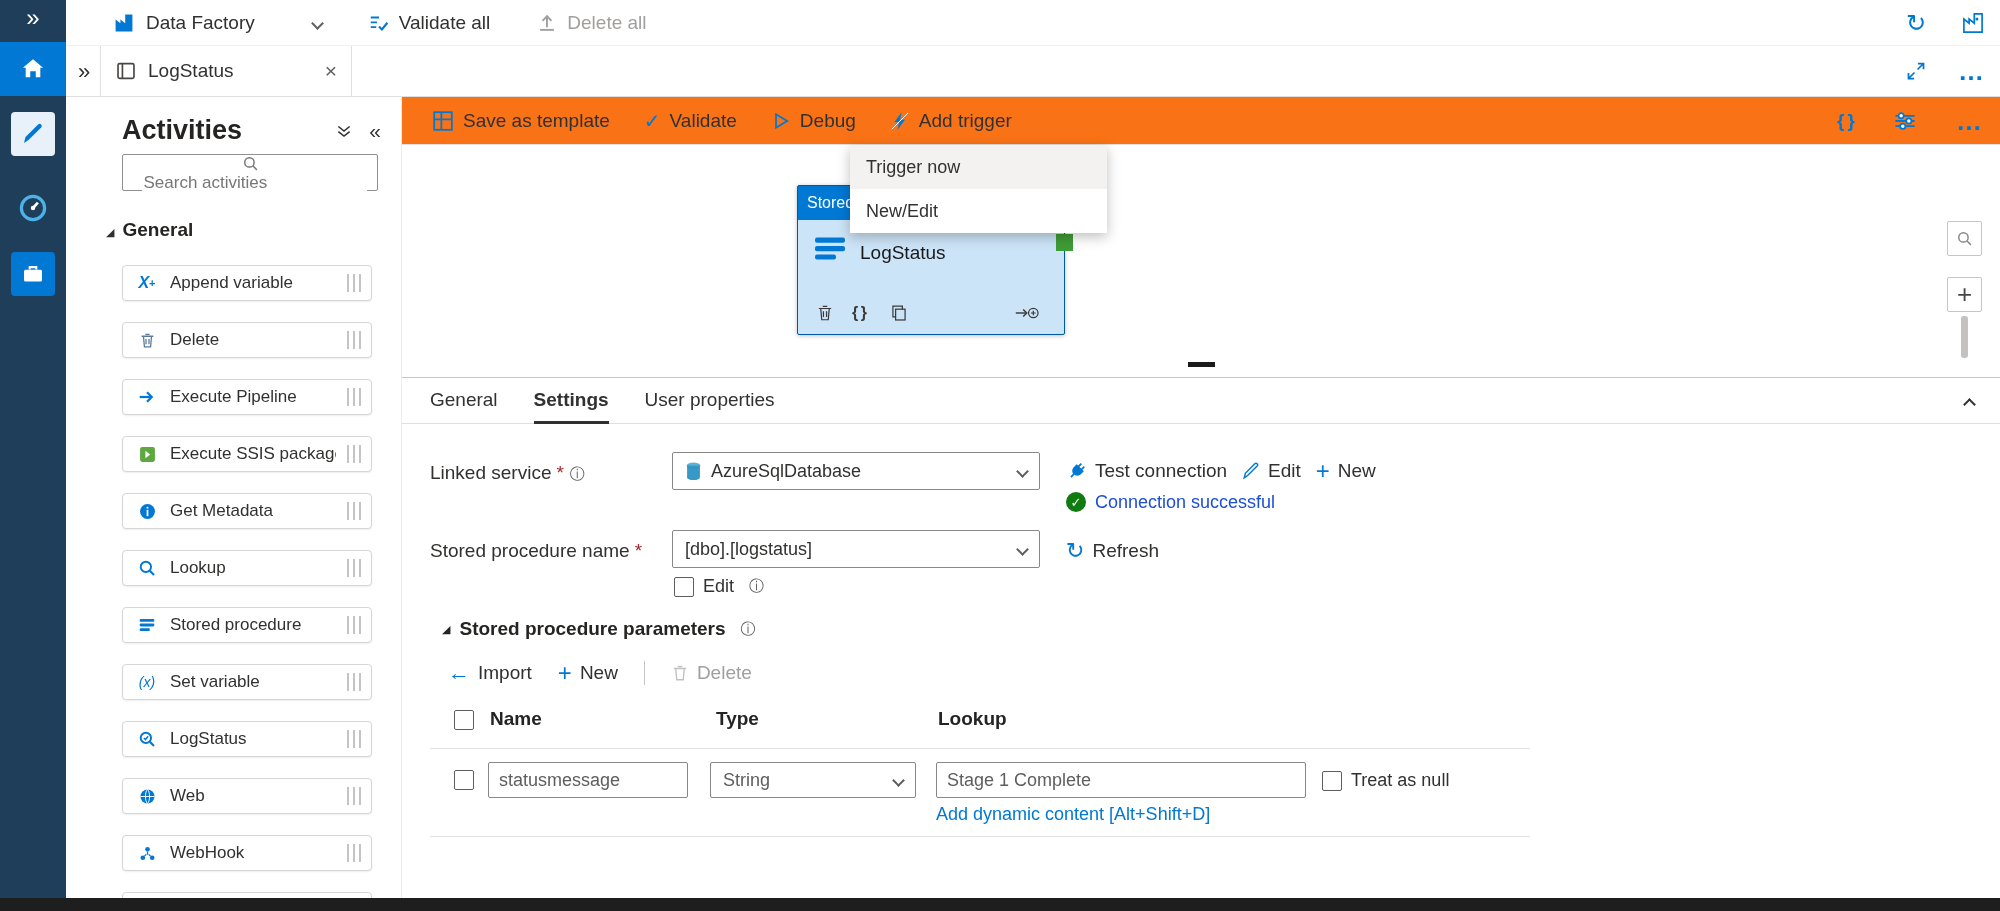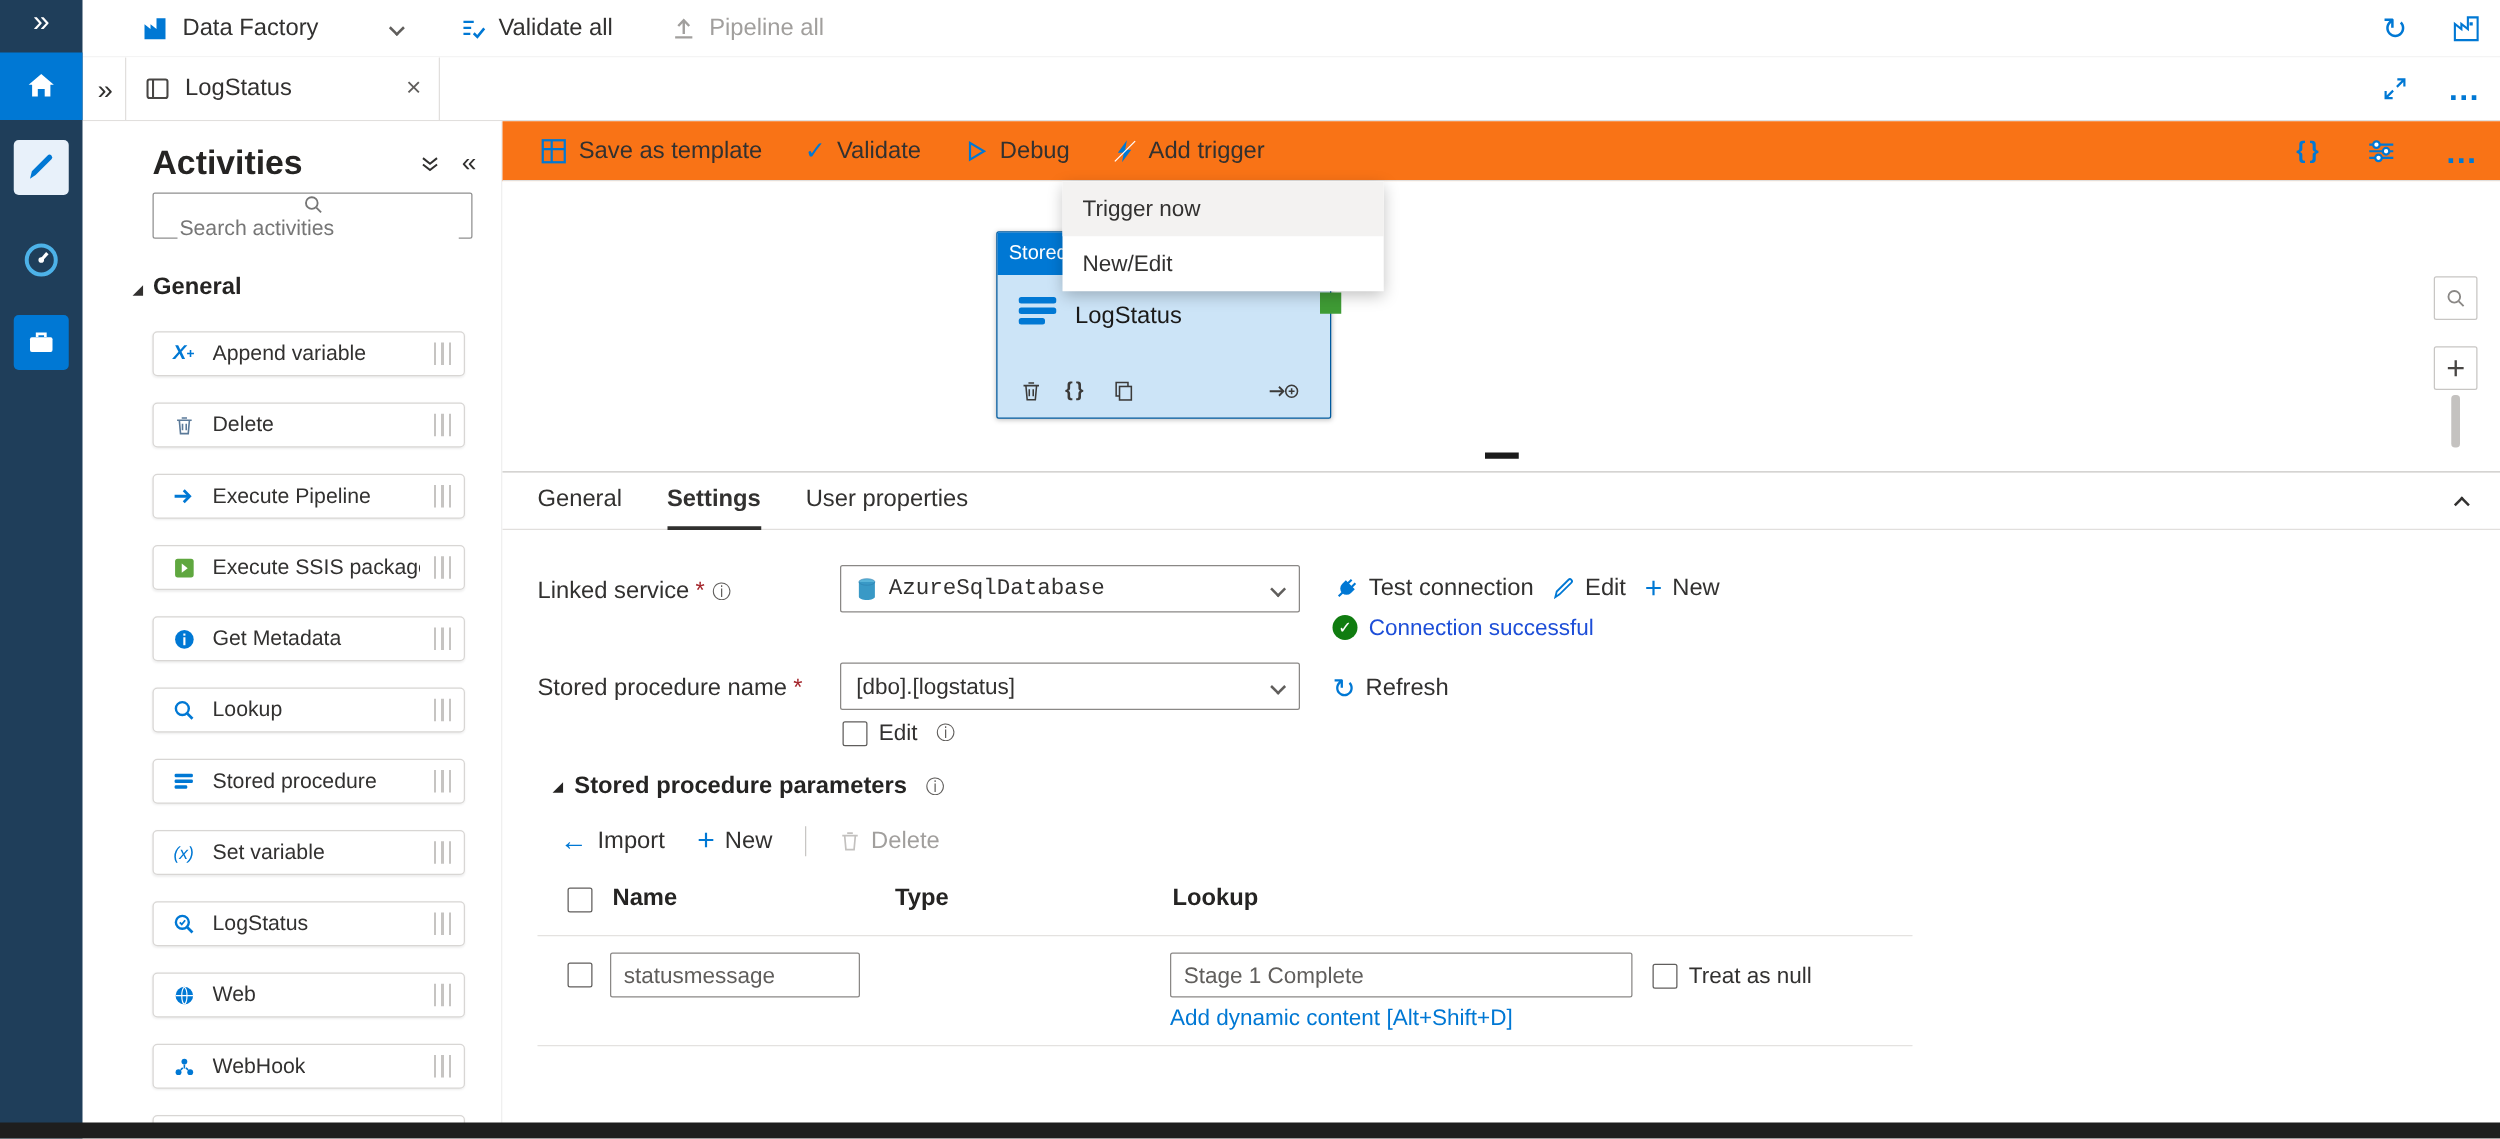--- a/index.html
+++ b/index.html
@@ -198,21 +198,21 @@
       </span>
       <span>Validate all</span>
     </div>
     <div class="tb-btn disabled">
       <span>
         <svg width="22" height="22" viewBox="0 0 16 16">
             <path d="M8 11V3.4M4.8 6.4L8 3l3.2 3.4" fill="none" stroke="#a19f9d" stroke-width="1.4"></path>
             <path d="M3 13h10" stroke="#a19f9d" stroke-width="1.4"></path>
           </svg>
       </span>
-      <span>Pipeline all</span>
+      <span>Delete all</span>
     </div>
     <div class="tb-right">
       <span class="tb-refresh i g-refresh"></span>
       <span class="tb-portal">
         <svg width="26" height="26" viewBox="0 0 20 20">
             <path d="M3 17V7l4 3.2V7l4 3.2V3h6v14z" fill="none" stroke="#0078d4" stroke-width="1.3"></path>
             <path d="M12 6h2v2h-2z" fill="#0078d4"></path>
           </svg>
       </span>
     </div>
@@ -478,21 +478,21 @@
 
   <section class="props">
     <div class="ptabs">
       <span class="ptab">General</span>
       <span class="ptab active">Settings</span>
       <span class="ptab">User properties</span>
       <span class="pcollapse"><span class="chv up"></span></span>
     </div>
 
     <span class="plabel" style="top:84px;"><span class="req">Linked service</span><span class="info i g-info"></span></span>
-    <div class="dd" style="left:270px; top:74px; width:368px;font-family:Liberation Mono, monospace;">
+    <div class="dd" style="left:270px; top:74px; width:368px;">
       <span>
         <svg width="17" height="19" viewBox="0 0 14 16">
             <ellipse cx="7" cy="3" rx="5.4" ry="2.2" fill="#59b4d9"></ellipse>
             <path d="M1.6 3v10c0 1.2 2.4 2.2 5.4 2.2s5.4-1 5.4-2.2V3" fill="#3999c6"></path>
             <ellipse cx="7" cy="3" rx="5.4" ry="2.2" fill="none" stroke="#2e7fb0" stroke-width=".4"></ellipse>
           </svg>
       </span>
       <span class="dd-text">AzureSqlDatabase</span>
       <span class="chv"></span>
     </div>
@@ -570,20 +570,24 @@
     </div>
 
     <span class="cb" style="position:absolute; left:52px; top:332px;"></span>
     <span class="thead" style="left:88px;">Name</span>
     <span class="thead" style="left:314px;">Type</span>
     <span class="thead" style="left:536px;">Lookup</span>
     <div class="hline" style="top:370px;"></div>
 
     <span class="cb" style="position:absolute; left:52px; top:392px;"></span>
     <input class="tinput" style="left: 86px; top: 384px; width: 200px;" value="statusmessage">
+    <div class="dd tselect" style="left:308px; top:384px; width:206px;">
+      <span class="dd-text" style="color:#605e5c;">String</span>
+      <span class="chv"></span>
+    </div>
     <input class="tinput" style="left: 534px; top: 384px; width: 370px;" value="Stage 1 Complete">
     <div class="cbrow" style="left:920px; top:392px;">
       <span class="cb"></span>
       <span>Treat as null</span>
     </div>
     <a class="dyn-link">Add dynamic content [Alt+Shift+D]</a>
     <div class="hline" style="top:458px;"></div>
   </section>
 
   <div class="bottom-strip"></div>

